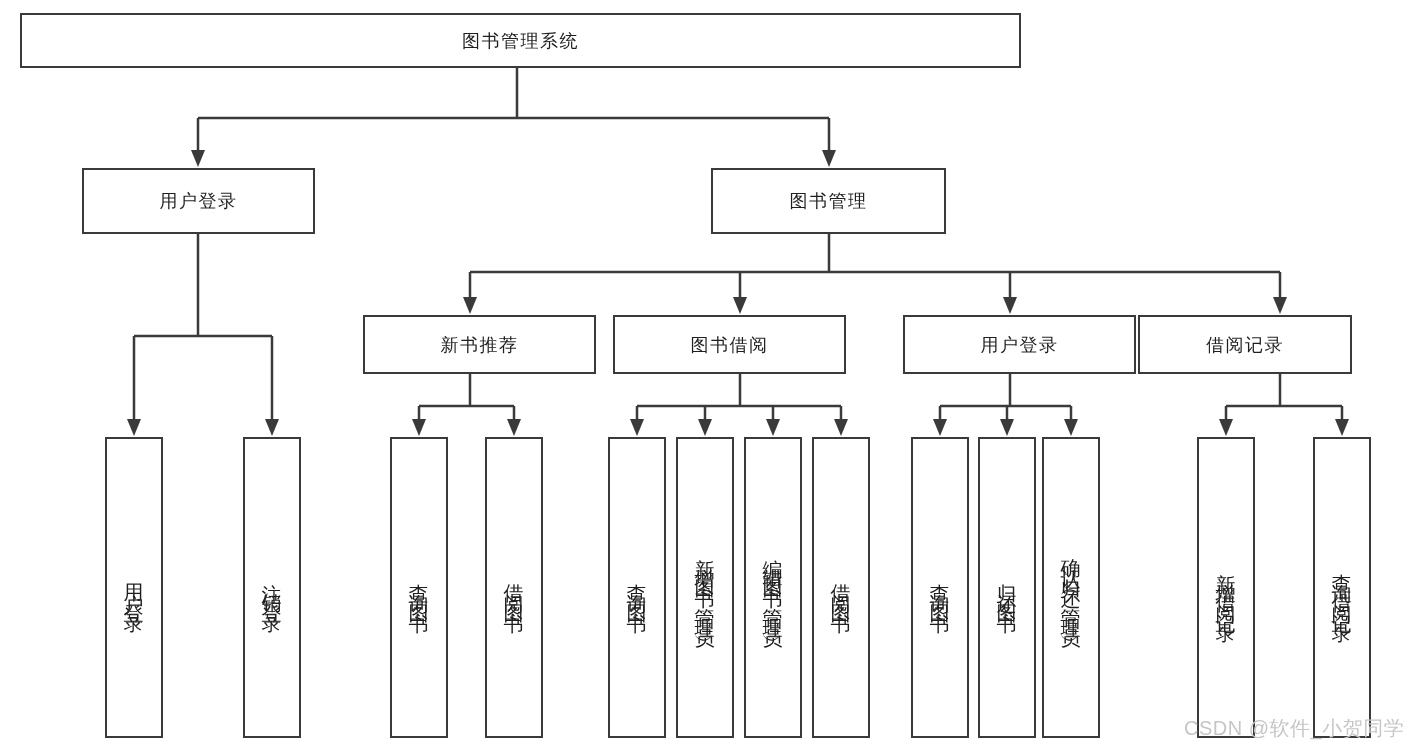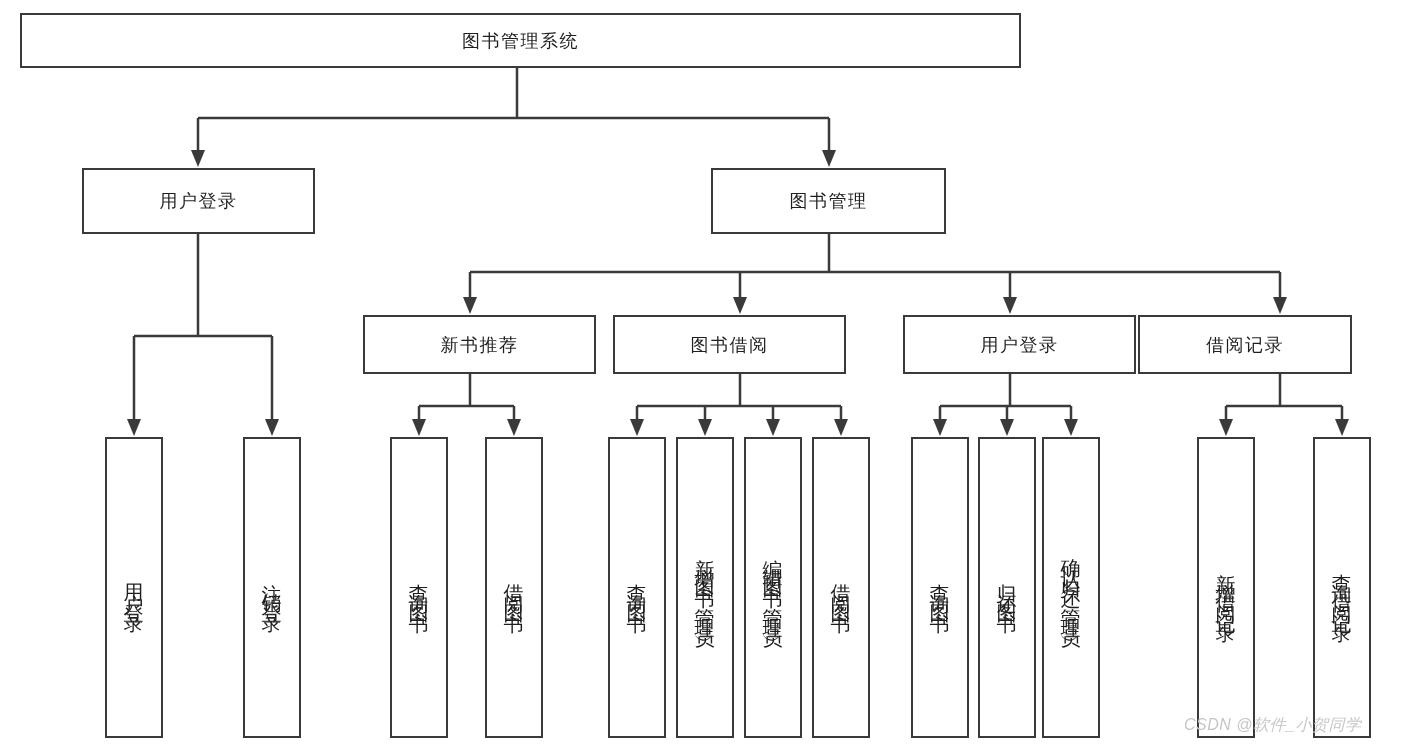--- a/index.html
+++ b/index.html
@@ -31,21 +31,21 @@
     writing-mode:vertical-rl;text-orientation:mixed;
     letter-spacing:10px;line-height:1;white-space:nowrap;
   }
   .node.l0a{left:105px;} .node.l0b{left:243px;}
   .node.l1a{left:390px;} .node.l1b{left:485px;}
   .node.l2a{left:608px;} .node.l2b{left:676px;} .node.l2c{left:744px;} .node.l2d{left:812px;}
   .node.l3a{left:911px;} .node.l3b{left:978px;} .node.l3c{left:1042px;}
   .node.l4a{left:1197px;} .node.l4b{left:1313px;}
   .watermark{
     position:absolute;left:1184px;top:715px;z-index:5;
-    font-size:16px;color:var(--watermark);letter-spacing:0.5px;white-space:nowrap;font-style:italic;
+    font-size:20px;color:var(--watermark);letter-spacing:0.5px;white-space:nowrap;
   }
 </style>
 </head>
 <body>
 
 <div class="stage">
 
   <svg class="connectors" viewBox="0 0 1405 747" xmlns="http://www.w3.org/2000/svg">
 
     <path class="wire" d="M517 68 V118 M198 118 H829 M198 118 V152 M829 118 V152"></path>

